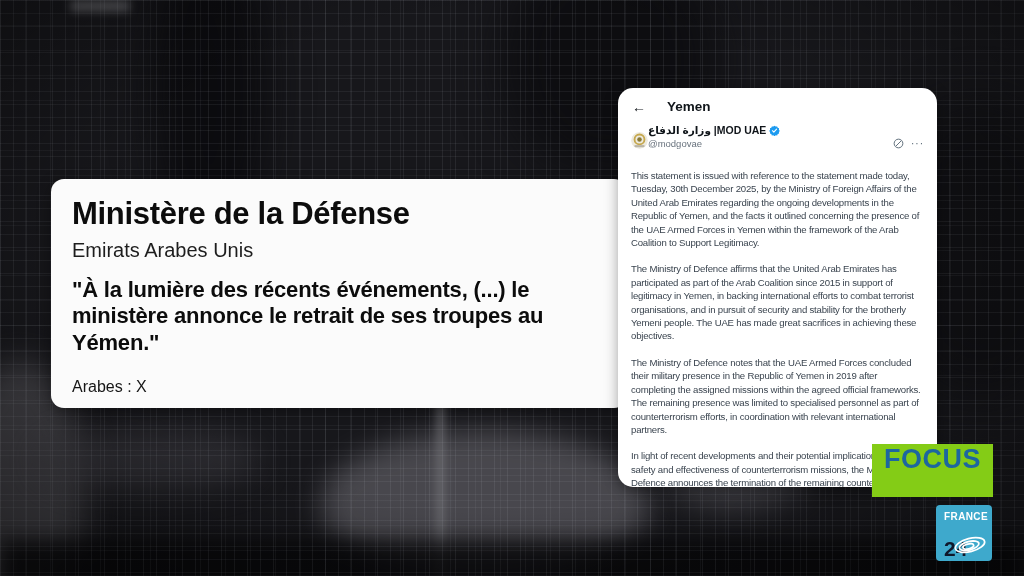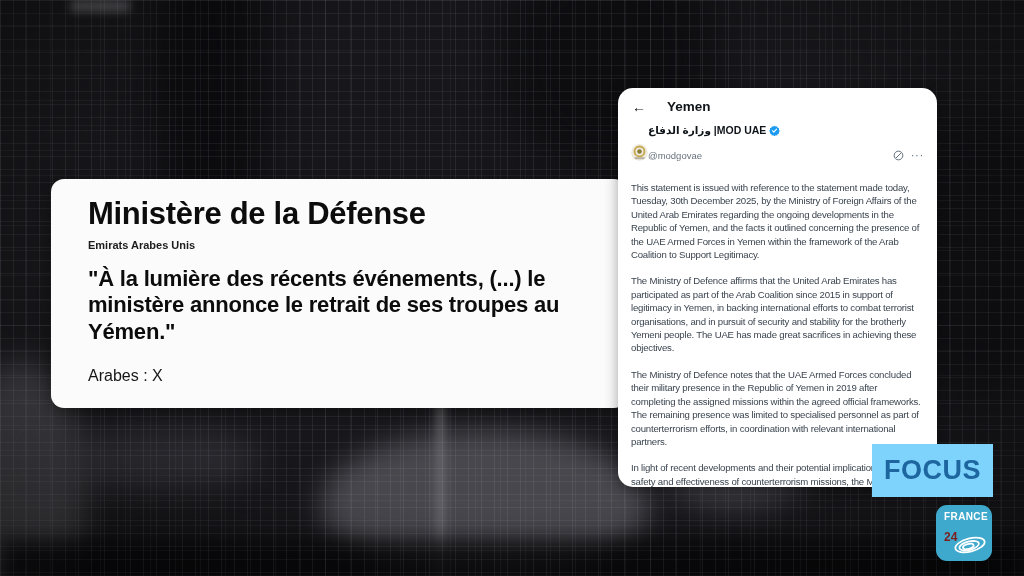--- a/index.html
+++ b/index.html
@@ -35,68 +35,68 @@
       repeating-linear-gradient(to bottom, rgba(208,214,224,0.05) 0 1px, transparent 1px 25px);
   }
   .vignette {
     position: absolute; inset: 0;
     background: radial-gradient(ellipse at 50% 45%, rgba(0,0,0,0) 55%, rgba(0,0,0,0.45) 100%);
   }
 
   
   .quote-card {
     position: absolute; left: 51px; top: 179px; width: 576px; height: 229px;
-    background: #fbfbfb; border-radius: 13px; padding: 15px 37px;
+    background: #fbfbfb; border-radius: 13px; padding: 15px 21px;
     box-shadow: 0 3px 14px rgba(0,0,0,0.35);
     color: #0c0c0c; z-index: 2;
   }
   .quote-card h1 { font-size: 31px; font-weight: 800; letter-spacing: -0.3px; margin-top: 2px; }
-  .quote-card .subtitle { font-size: 11px; font-weight: 700; color: #1d1d1d; margin-top: 7px; }
+  .quote-card .subtitle { font-size: 20px; font-weight: 400; color: #1d1d1d; margin-top: 7px; }
   .quote-card .quote { font-size: 22px; font-weight: 700; line-height: 1.2; margin-top: 15px; letter-spacing: -0.2px; }
   .quote-card .source { font-size: 16px; color: #161616; margin-top: 22px; }
 
   
   .post-card {
     position: absolute; left: 618px; top: 88px; width: 319px; height: 399px;
     background: #ffffff; border-radius: 15px; padding: 10px 13px;
     box-shadow: 0 3px 14px rgba(0,0,0,0.35);
     overflow: hidden; z-index: 2; color: #0f1419;
   }
   .post-header { display: flex; align-items: center; gap: 21px; margin: 1px 0 10px 1px; }
   .post-header .back { font-size: 14px; line-height: 1; color: #0f1419; cursor: default; }
   .post-header .post-title { font-size: 13.5px; font-weight: 700; }
 
   .account-row { display: flex; align-items: flex-end; }
   .avatar { width: 17px; height: 17px; border-radius: 50%; overflow: hidden; flex: 0 0 auto; margin-top: 1px; }
   .account-names { flex: 1 1 auto; min-width: 0; }
   .name-line { display: flex; align-items: center; gap: 3px; }
   .display-name { font-size: 10.5px; font-weight: 700; white-space: nowrap; }
   .verified { display: inline-flex; margin-top: 1px; }
-  .handle { font-size: 9.5px; color: #68727d; margin-top: 14px; }
+  .handle { font-size: 9.5px; color: #68727d; margin-top: 2px; }
   .header-actions { display: flex; align-items: center; gap: 7px; color: #536471; margin-top: 2px; }
   .more-dots { font-size: 10px; letter-spacing: 1px; color: #536471; line-height: 1; }
 
   .post-body { margin-top: 20px; font-size: 9.6px; line-height: 13.4px; letter-spacing: -0.2px; color: #3a444f; }
   .post-body p { margin-bottom: 13px; }
 
   
   .focus-badge {
     position: absolute; left: 872px; top: 444px; width: 121px; height: 53px;
-    background: #7dd3fc; display: flex; align-items: center; justify-content: center;
+    background: #84cc16; display: flex; justify-content: center;
     z-index: 3;
   }
   .focus-badge span { font-size: 27px; font-weight: 800; letter-spacing: 0.5px; transform: scaleY(1.02); }
 
   
   .f24-logo {
     position: absolute; left: 936px; top: 505px; width: 56px; height: 56px;
-    border-radius: 11px; z-index: 3; padding: 7px 0 0 8px; overflow: hidden;
+    border-radius: 4px; z-index: 3; padding: 7px 0 0 8px; overflow: hidden;
   }
   .f24-line1 { color: #fff; font-weight: 800; font-size: 10px; letter-spacing: 0.4px; line-height: 1; }
-  .f24-line2 { color: #7f1d1d; font-weight: 800; font-size: 12px; line-height: 1; margin-top: 9px; }
+  .f24-line2 { color: #0f172a; font-weight: 800; font-size: 21px; line-height: 1; margin-top: 16px; }
   .f24-wave { position: absolute; right: 2px; bottom: 2px; }
 </style>
 </head>
 <body>
 
 <div class="stage">
 
   <div class="bg">
     <div class="blob b5"></div>
     <div class="blob b6"></div>

